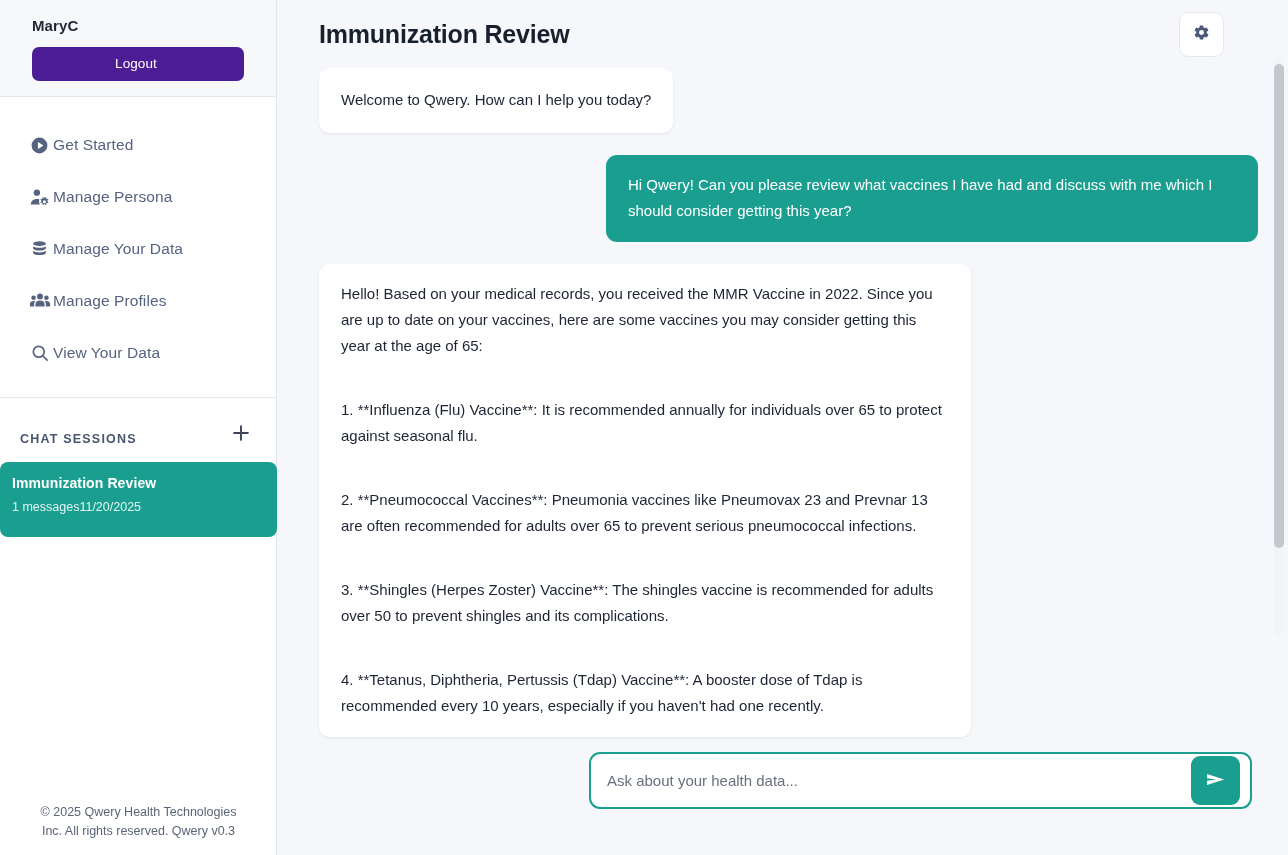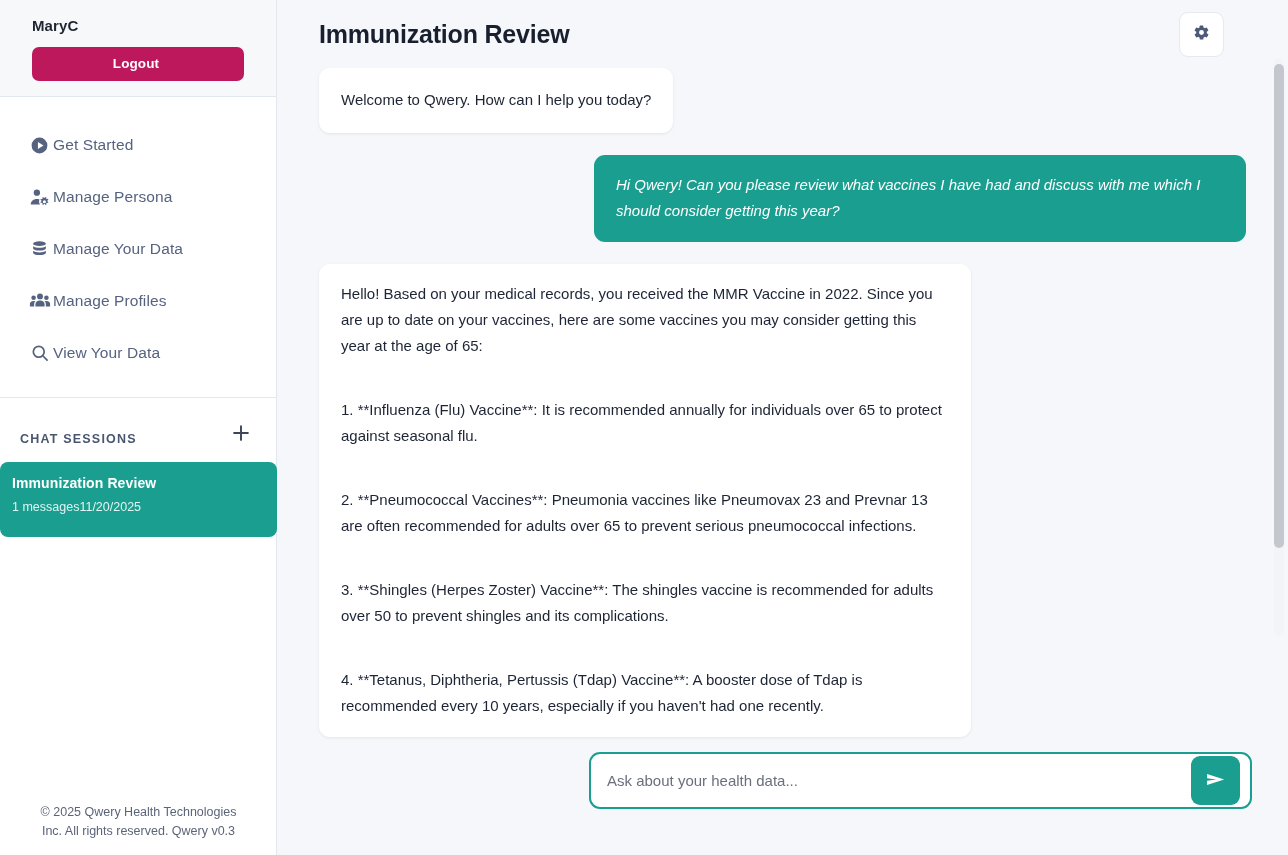--- a/index.html
+++ b/index.html
@@ -40,28 +40,28 @@
     font-size: 15px;
     font-weight: bold;
     color: #1f2533;
     letter-spacing: 0.1px;
     padding-top: 9px;
     padding-bottom: 13px;
   }
   .logout-btn {
     display: block;
     width: 100%;
-    background: #be185d;
+    background: #4c1d95;
     color: #ffffff;
     border: none;
     border-radius: 7px;
     padding: 9px 4px 10px 0;
     font-size: 13.5px;
     font-family: inherit;
-    font-weight: bold;
+    font-weight: normal;
     cursor: pointer;
     text-align: center;
     letter-spacing: 0.1px;
   }
 
   .nav {
     padding: 22px 0 18px 0;
     border-bottom: 1px solid #e3e7ee;
   }
   .nav-item {
@@ -184,21 +184,21 @@
     align-items: center;
     justify-content: center;
     cursor: pointer;
     color: #4c5a78;
     margin-right: 36px;
   }
 
   .chat-scroll {
     flex: 1;
     overflow: hidden;
-    padding: 0 42px 0 42px;
+    padding: 0 30px 0 42px;
     position: relative;
   }
 
   .msg-row { display: flex; margin-bottom: 22px; }
   .msg-row.left { justify-content: flex-start; }
   .msg-row.right { justify-content: flex-end; }
 
   .bubble {
     border-radius: 11px;
     padding: 17px 22px 18px 22px;
@@ -208,21 +208,20 @@
   }
   .bubble.assistant {
     background: #ffffff;
     color: #1d2434;
     box-shadow: 0 1px 3px rgba(25,35,60,0.08);
   }
   .bubble.user {
     background: #1a9e8f;
     color: #ffffff;
     max-width: 652px;
-    font-style: italic;
   }
   .bubble.welcome { padding: 19px 22px 20px 22px; }
 
   .bubble p { margin: 0; }
   .bubble p + p { margin-top: 38px; }
 
   
   .composer-wrap {
     position: absolute;
     left: 0; right: 0; bottom: 0;

